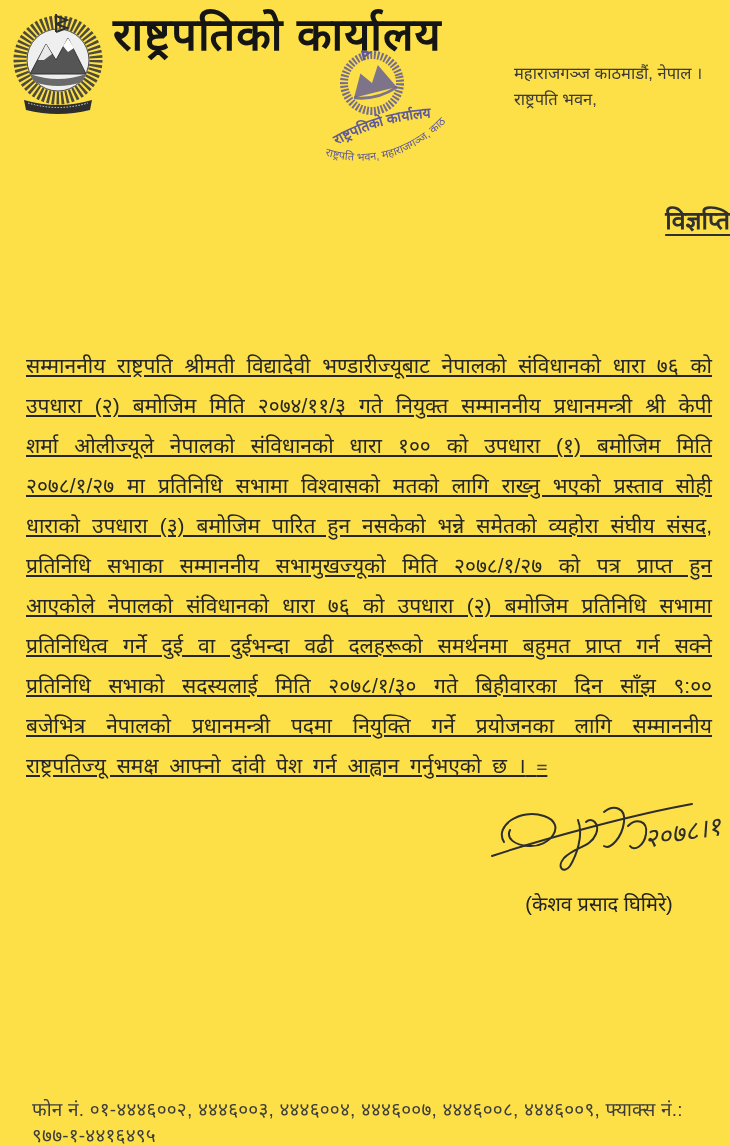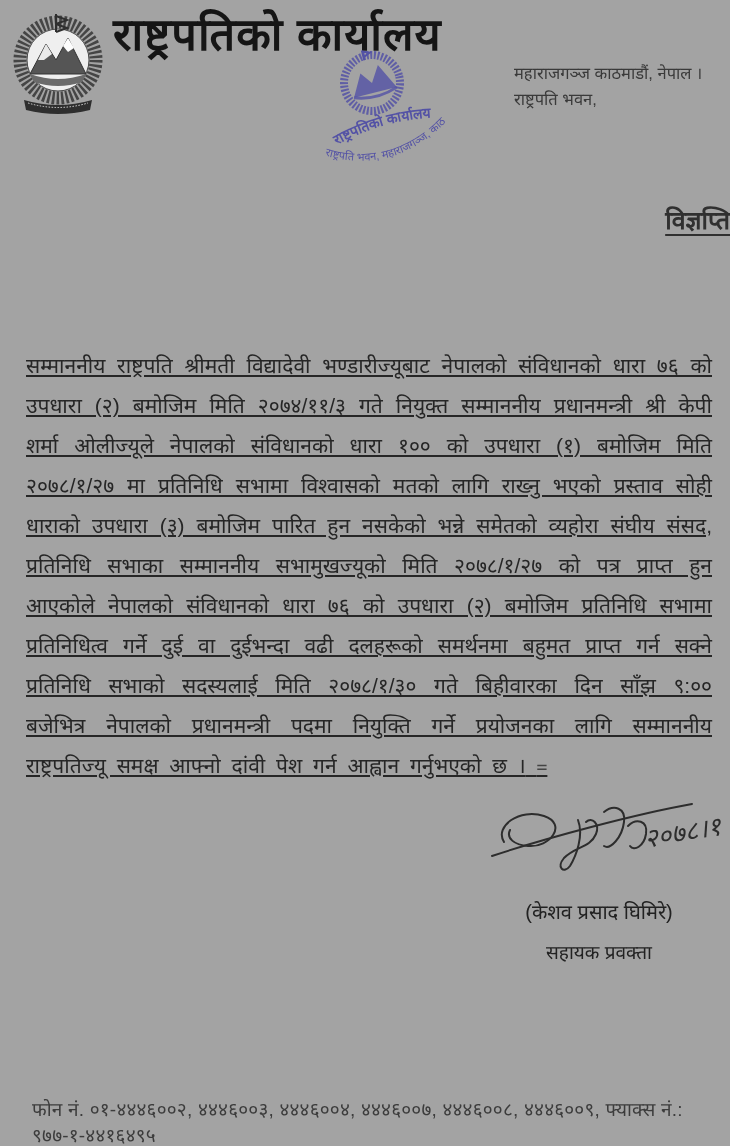--- a/index.html
+++ b/index.html
@@ -1,20 +1,20 @@
 <!DOCTYPE html>
 <html><head>
 <meta charset="utf-8">
 <style>
   html,body{margin:0;padding:0;background:#e8e8e8;}
   .page{
     position:relative;
     width:730px;height:1146px;
     margin:0 auto;
-    background:#a3a3a3;
+    background:#fde047;
     font-family:"Liberation Serif","DejaVu Serif",serif;
     color:#2b2b2b;
     overflow:hidden;
   }
   
   .emblem{position:absolute;left:8px;top:8px;width:100px;height:114px;}
   .office-title{
     position:absolute;left:113px;top:2px;width:470px;
     font-size:45px;font-weight:700;color:#151515;
     font-family:"Liberation Sans","DejaVu Sans",sans-serif;
@@ -39,21 +39,21 @@
     font-size:21px;line-height:40px;
     text-align:justify;word-spacing:5px;color:#262626;
     font-family:"Liberation Sans","DejaVu Sans",sans-serif;
     text-decoration:underline;
   }
   .end-mark{font-family:"DejaVu Sans Mono",monospace;color:#444;font-size:18px;}
   
   .sig-block{position:absolute;left:468px;top:790px;width:262px;text-align:center;}
   .sig-scribble{width:240px;height:92px;margin-left:14px;}
   .sig-name{
-    font-size:20px;color:#222;margin-top:12px;
+    font-size:20px;color:#222;margin-top:4px;
     font-family:"Liberation Sans","DejaVu Sans",sans-serif;white-space:nowrap;
   }
   .sig-role{
     font-size:19px;color:#222;margin-top:14px;
     font-family:"Liberation Sans","DejaVu Sans",sans-serif;
   }
   
   .footer{
     position:absolute;left:32px;top:1096px;width:700px;
     font-size:19px;color:#3c3c3c;letter-spacing:.2px;
@@ -119,18 +119,17 @@
       <g fill="none" stroke="#2d2d2d" stroke-width="2" stroke-linecap="round">
         <path d="M18 52 C8 36 34 18 58 26 C82 34 64 58 42 56 C28 55 20 48 24 40"></path>
         <path d="M6 66 C60 48 150 24 206 14"></path>
         <path d="M92 30 C98 46 90 66 84 76 C78 84 70 78 78 68 C90 56 104 58 110 44 C114 34 106 26 100 32"></path>
         <path d="M118 22 C128 14 140 18 138 32 C136 48 124 60 118 56"></path>
         <path d="M142 36 C150 28 162 30 160 44 C158 56 148 62 144 56"></path>
       </g>
       <text x="160" y="58" transform="rotate(-10 160 58)" font-size="26" fill="#2d2d2d" font-style="italic" font-family="&quot;DejaVu Sans&quot;,sans-serif">२०७८।१।२७</text>
     </svg>
     <div class="sig-name">(केशव प्रसाद घिमिरे)</div>
-    <div class="sig-role">सहायक प्रवक्ता</div>
   </div>
 
   <div class="footer">फोन नं. ०१-४४४६००२, ४४४६००३, ४४४६००४, ४४४६००७, ४४४६००८, ४४४६००९, फ्याक्स नं.: ९७७-१-४४१६४९५</div>
 
 </div>
 
 </body></html>

